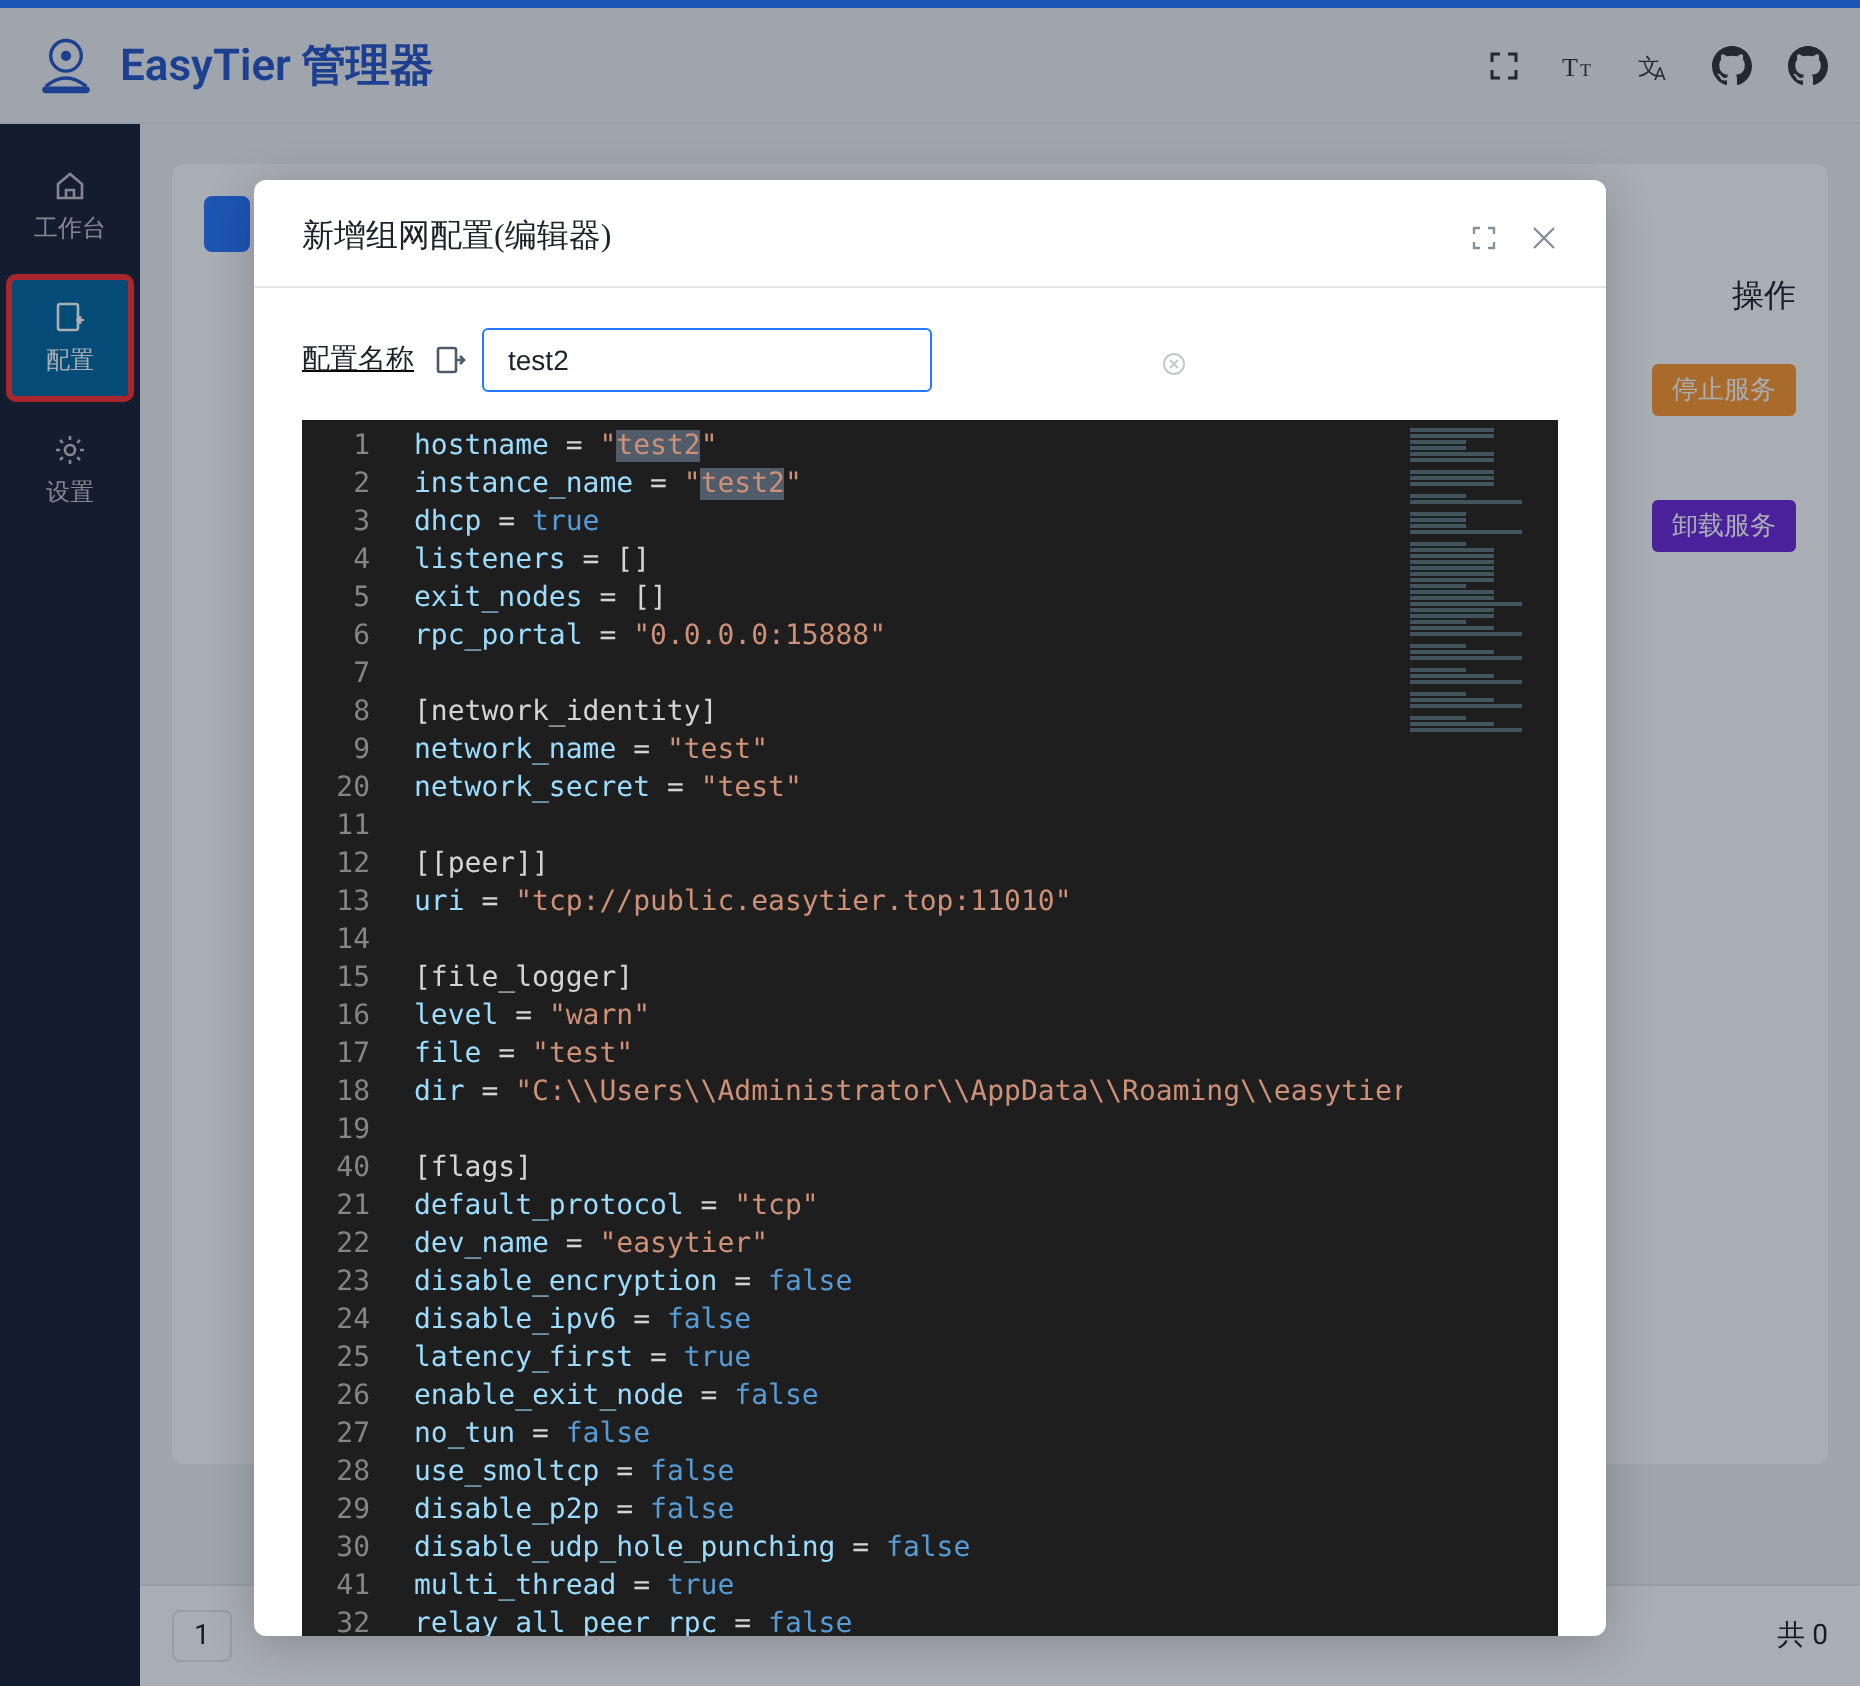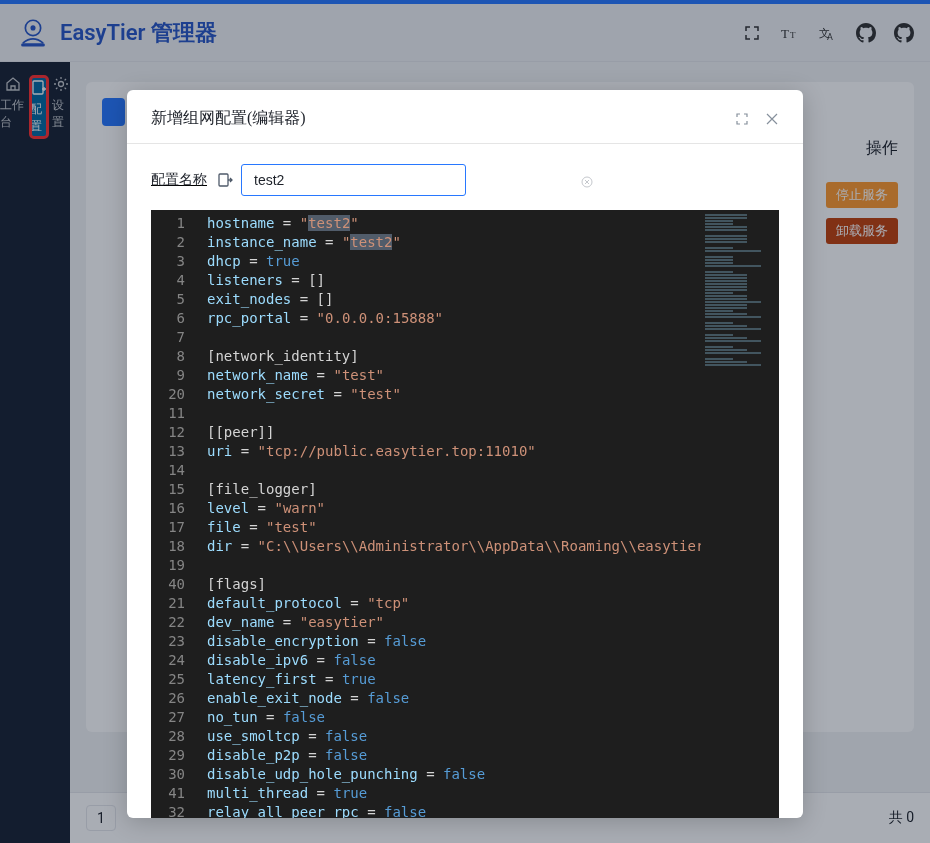--- a/index.html
+++ b/index.html
@@ -10,34 +10,34 @@
 
 
 .header { height: 58px; background: #f0f2f5; border-bottom: 1px solid #e5e6eb; display: flex; align-items: center; padding: 0 16px; }
 .logo-area { display: flex; align-items: center; gap: 10px; }
 .logo-icon { width: 34px; height: 34px; }
 .app-title { font-size: 22px; font-weight: 600; color: #2857c7; }
 .header-actions { margin-left: auto; display: flex; align-items: center; gap: 18px; }
 .header-icon { width: 20px; height: 20px; cursor: pointer; color: #333; display: flex; align-items: center; justify-content: center; }
 
 
-.sidebar { position: absolute; left: 0; top: 62px; bottom: 0; width: 70px; background: #1a2333; display: flex; flex-direction: row; padding-top: 10px; }
+.sidebar { position: absolute; left: 0; top: 62px; bottom: 0; width: 70px; background: #1a2333; display: flex; flex-direction: column; padding-top: 10px; }
 .sidebar-item { height: 62px; display: flex; flex-direction: column; align-items: center; justify-content: center; gap: 4px; cursor: pointer; color: #c4c7cc; font-size: 12px; }
 .sidebar-item.active { background: #0369a1; border-radius: 4px; margin: 4px; color: #fff; position: relative; }
 .sidebar-item.highlighted { outline: 3px solid #ff3030; outline-offset: -2px; }
 .sidebar-icon { width: 18px; height: 18px; }
 
 
 .main-bg { position: absolute; left: 70px; top: 62px; right: 0; bottom: 0; background: #f2f3f5; padding: 20px 16px;  }
 .card-bg { background: #fff; border-radius: 6px; height: 650px; padding: 16px; position: relative; }
 .top-tab { background: #2878ff; color: #fff; padding: 6px 10px; border-radius: 4px; font-size: 14px; display: inline-block; }
 .table-header { position: absolute; right: 16px; top: 56px; display: flex; gap: 40px; color: #1d2129; font-size: 16px;}
 .action-btns { position: absolute; right: 16px; top: 100px; display: flex; flex-direction: column; gap: 10px; align-items: flex-end;}
 .btn-orange { background: #ff9a2e; color:#fff; font-size:13px; padding:4px 10px; border-radius:3px; border:none;}
-.btn-red { background: #c2410c; color:#fff; font-size:13px; padding:4px 10px; border-radius:3px; border:none;}
+.btn-red { background: #6d28d9; color:#fff; font-size:13px; padding:4px 10px; border-radius:3px; border:none;margin-top:32px;}
 .pager-row { position: absolute; bottom: 0px; left: 0; right: 0; padding: 12px 16px; display:flex; align-items:center; background:#fff; border-top:1px solid #e5e6eb; justify-content: space-between; font-size:14px; color:#1d2129;}
 .pager-box { border:1px solid #e5e6eb; padding:4px 10px; border-radius:4px; background:#fff; }
 
 
 .modal-overlay { position: absolute; inset: 0; background: rgba(10,20,40,0.35); display: flex; align-items: flex-start; justify-content: center; padding-top: 90px; }
 .modal { width: 676px; background: #fff; border-radius: 6px; box-shadow: 0 4px 24px rgba(0,0,0,0.2); overflow: hidden; }
 .modal-header { padding: 18px 24px 14px; display: flex; align-items: center; border-bottom: 1px solid #e5e5e5; }
 .modal-title { font-size: 16px; color: #1d2129; font-weight: 500; font-family: Liberation Serif, serif; }
 .modal-header-icons { margin-left: auto; display: flex; gap: 16px; }
 .modal-icon-btn { width: 14px; height: 14px; cursor: pointer; color: #86909c; display:flex; align-items:center; justify-content:center;}

